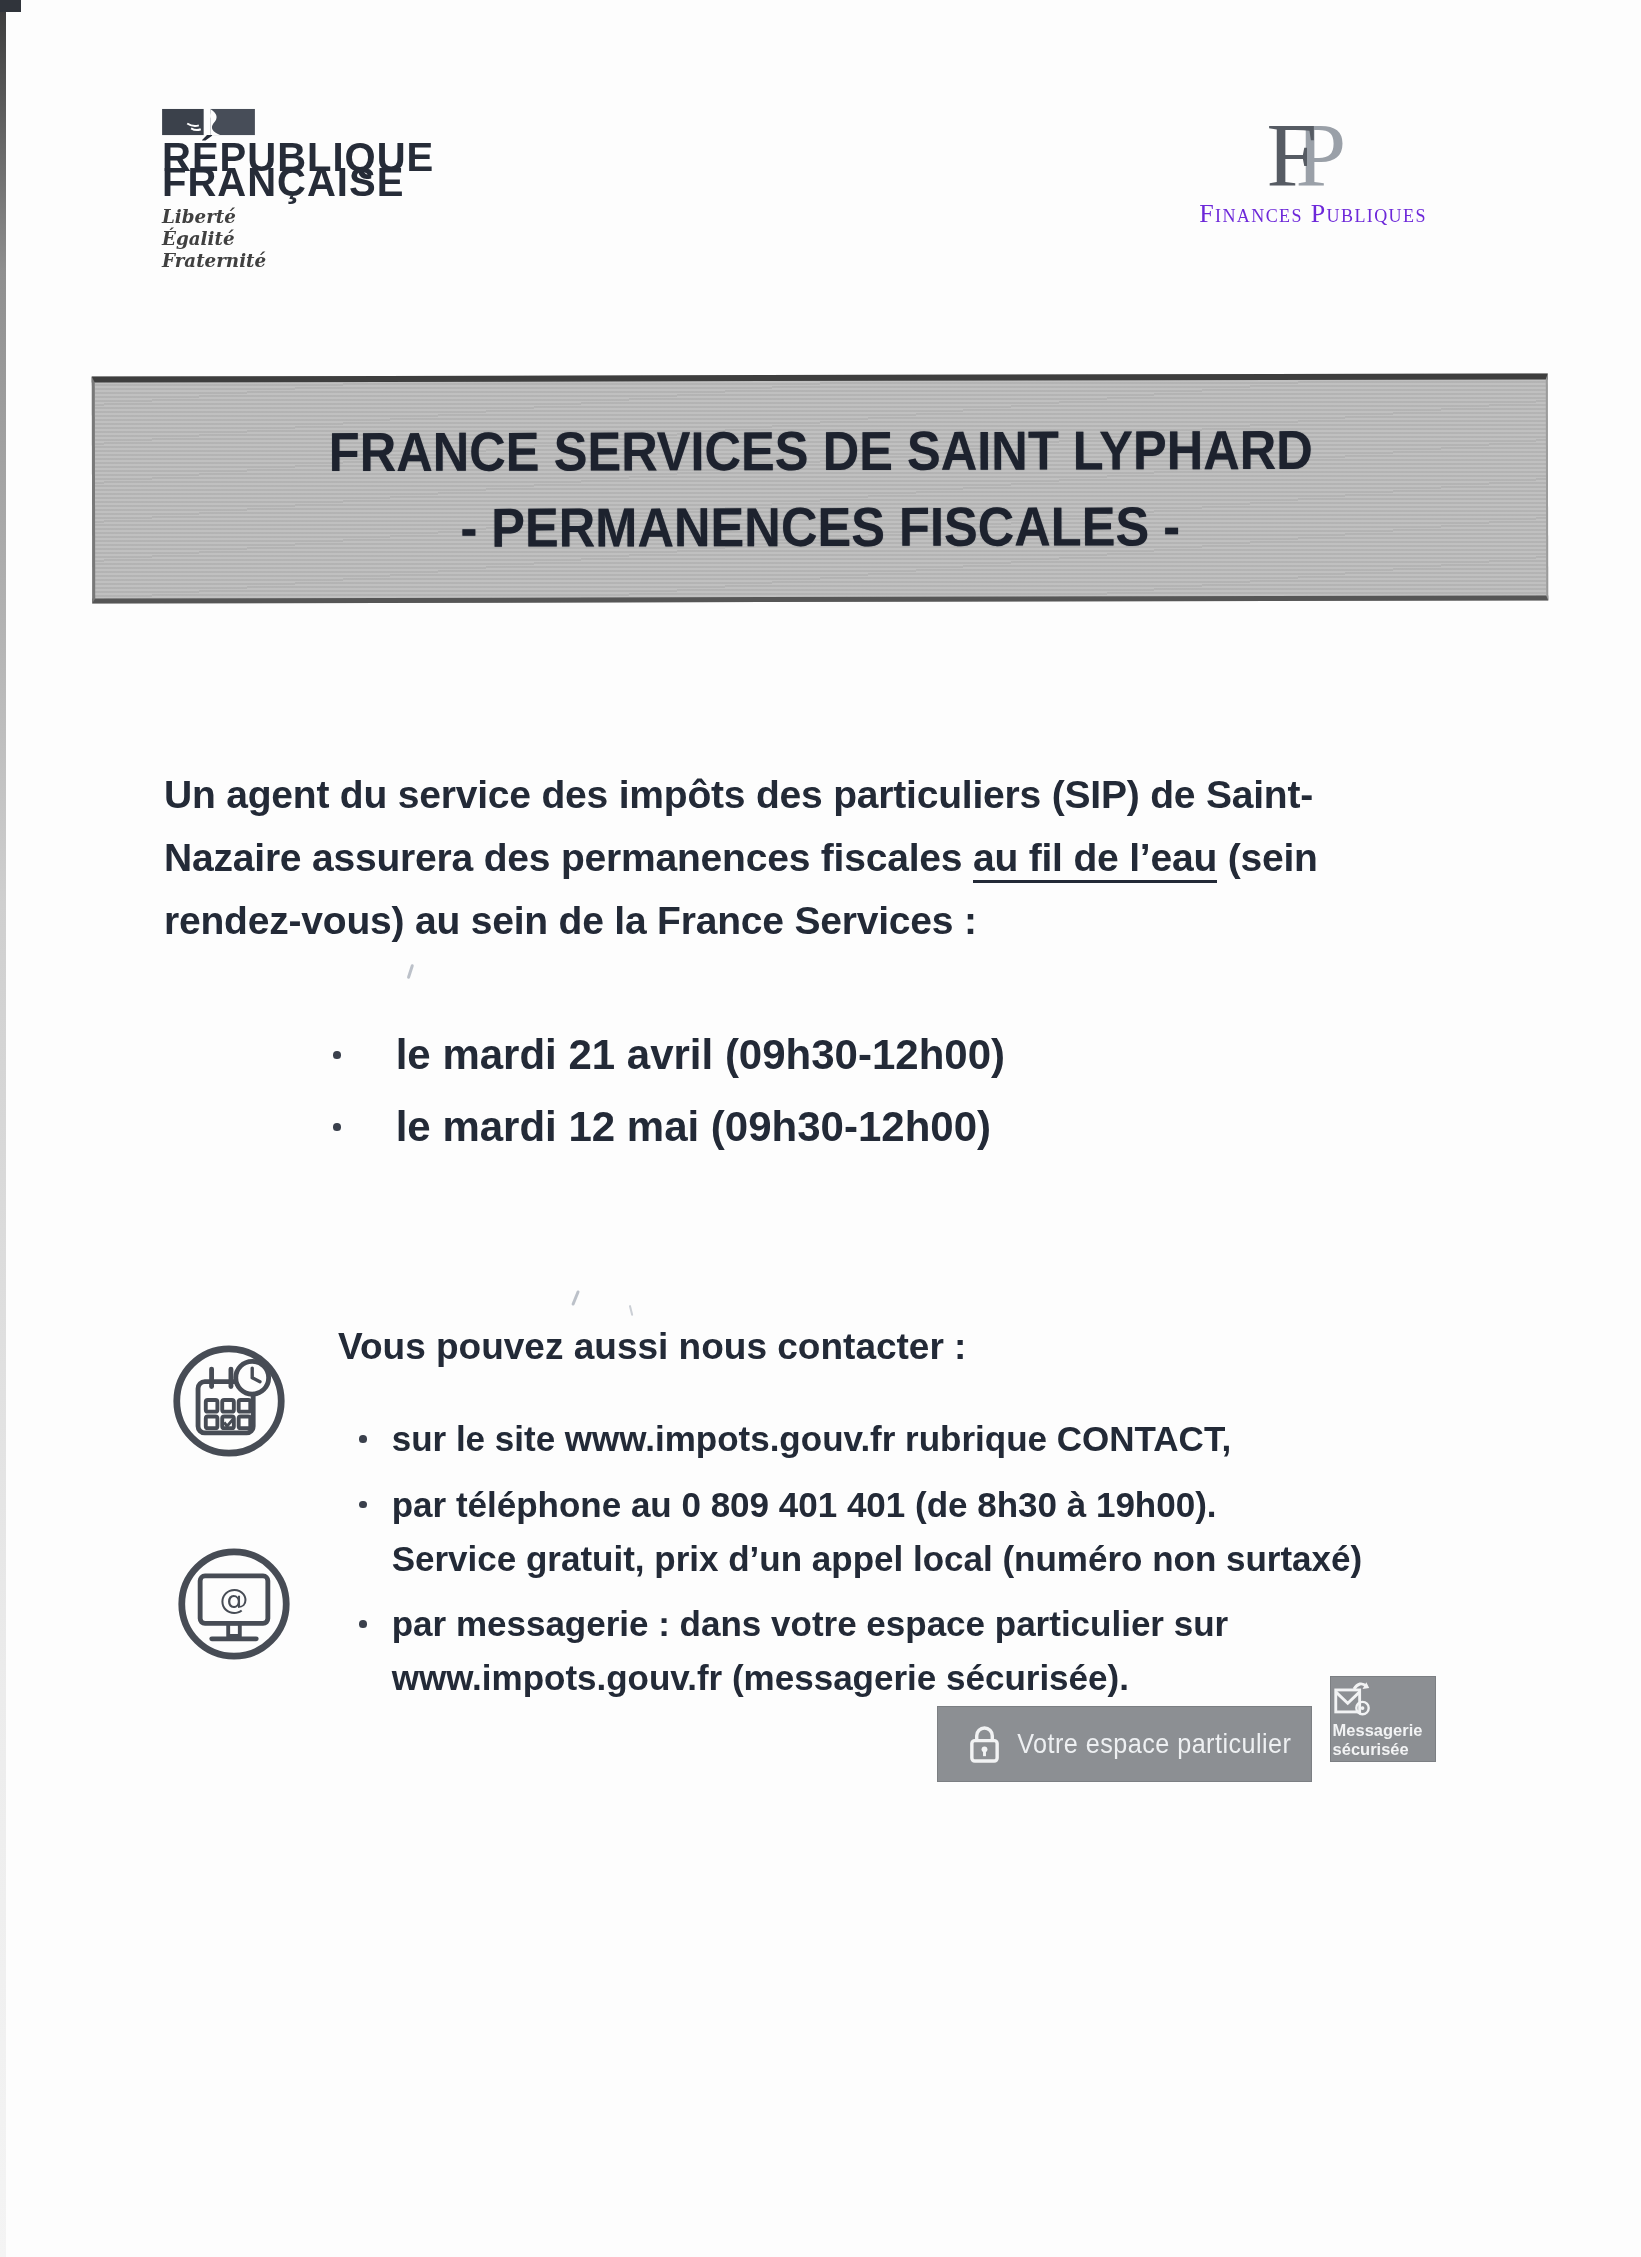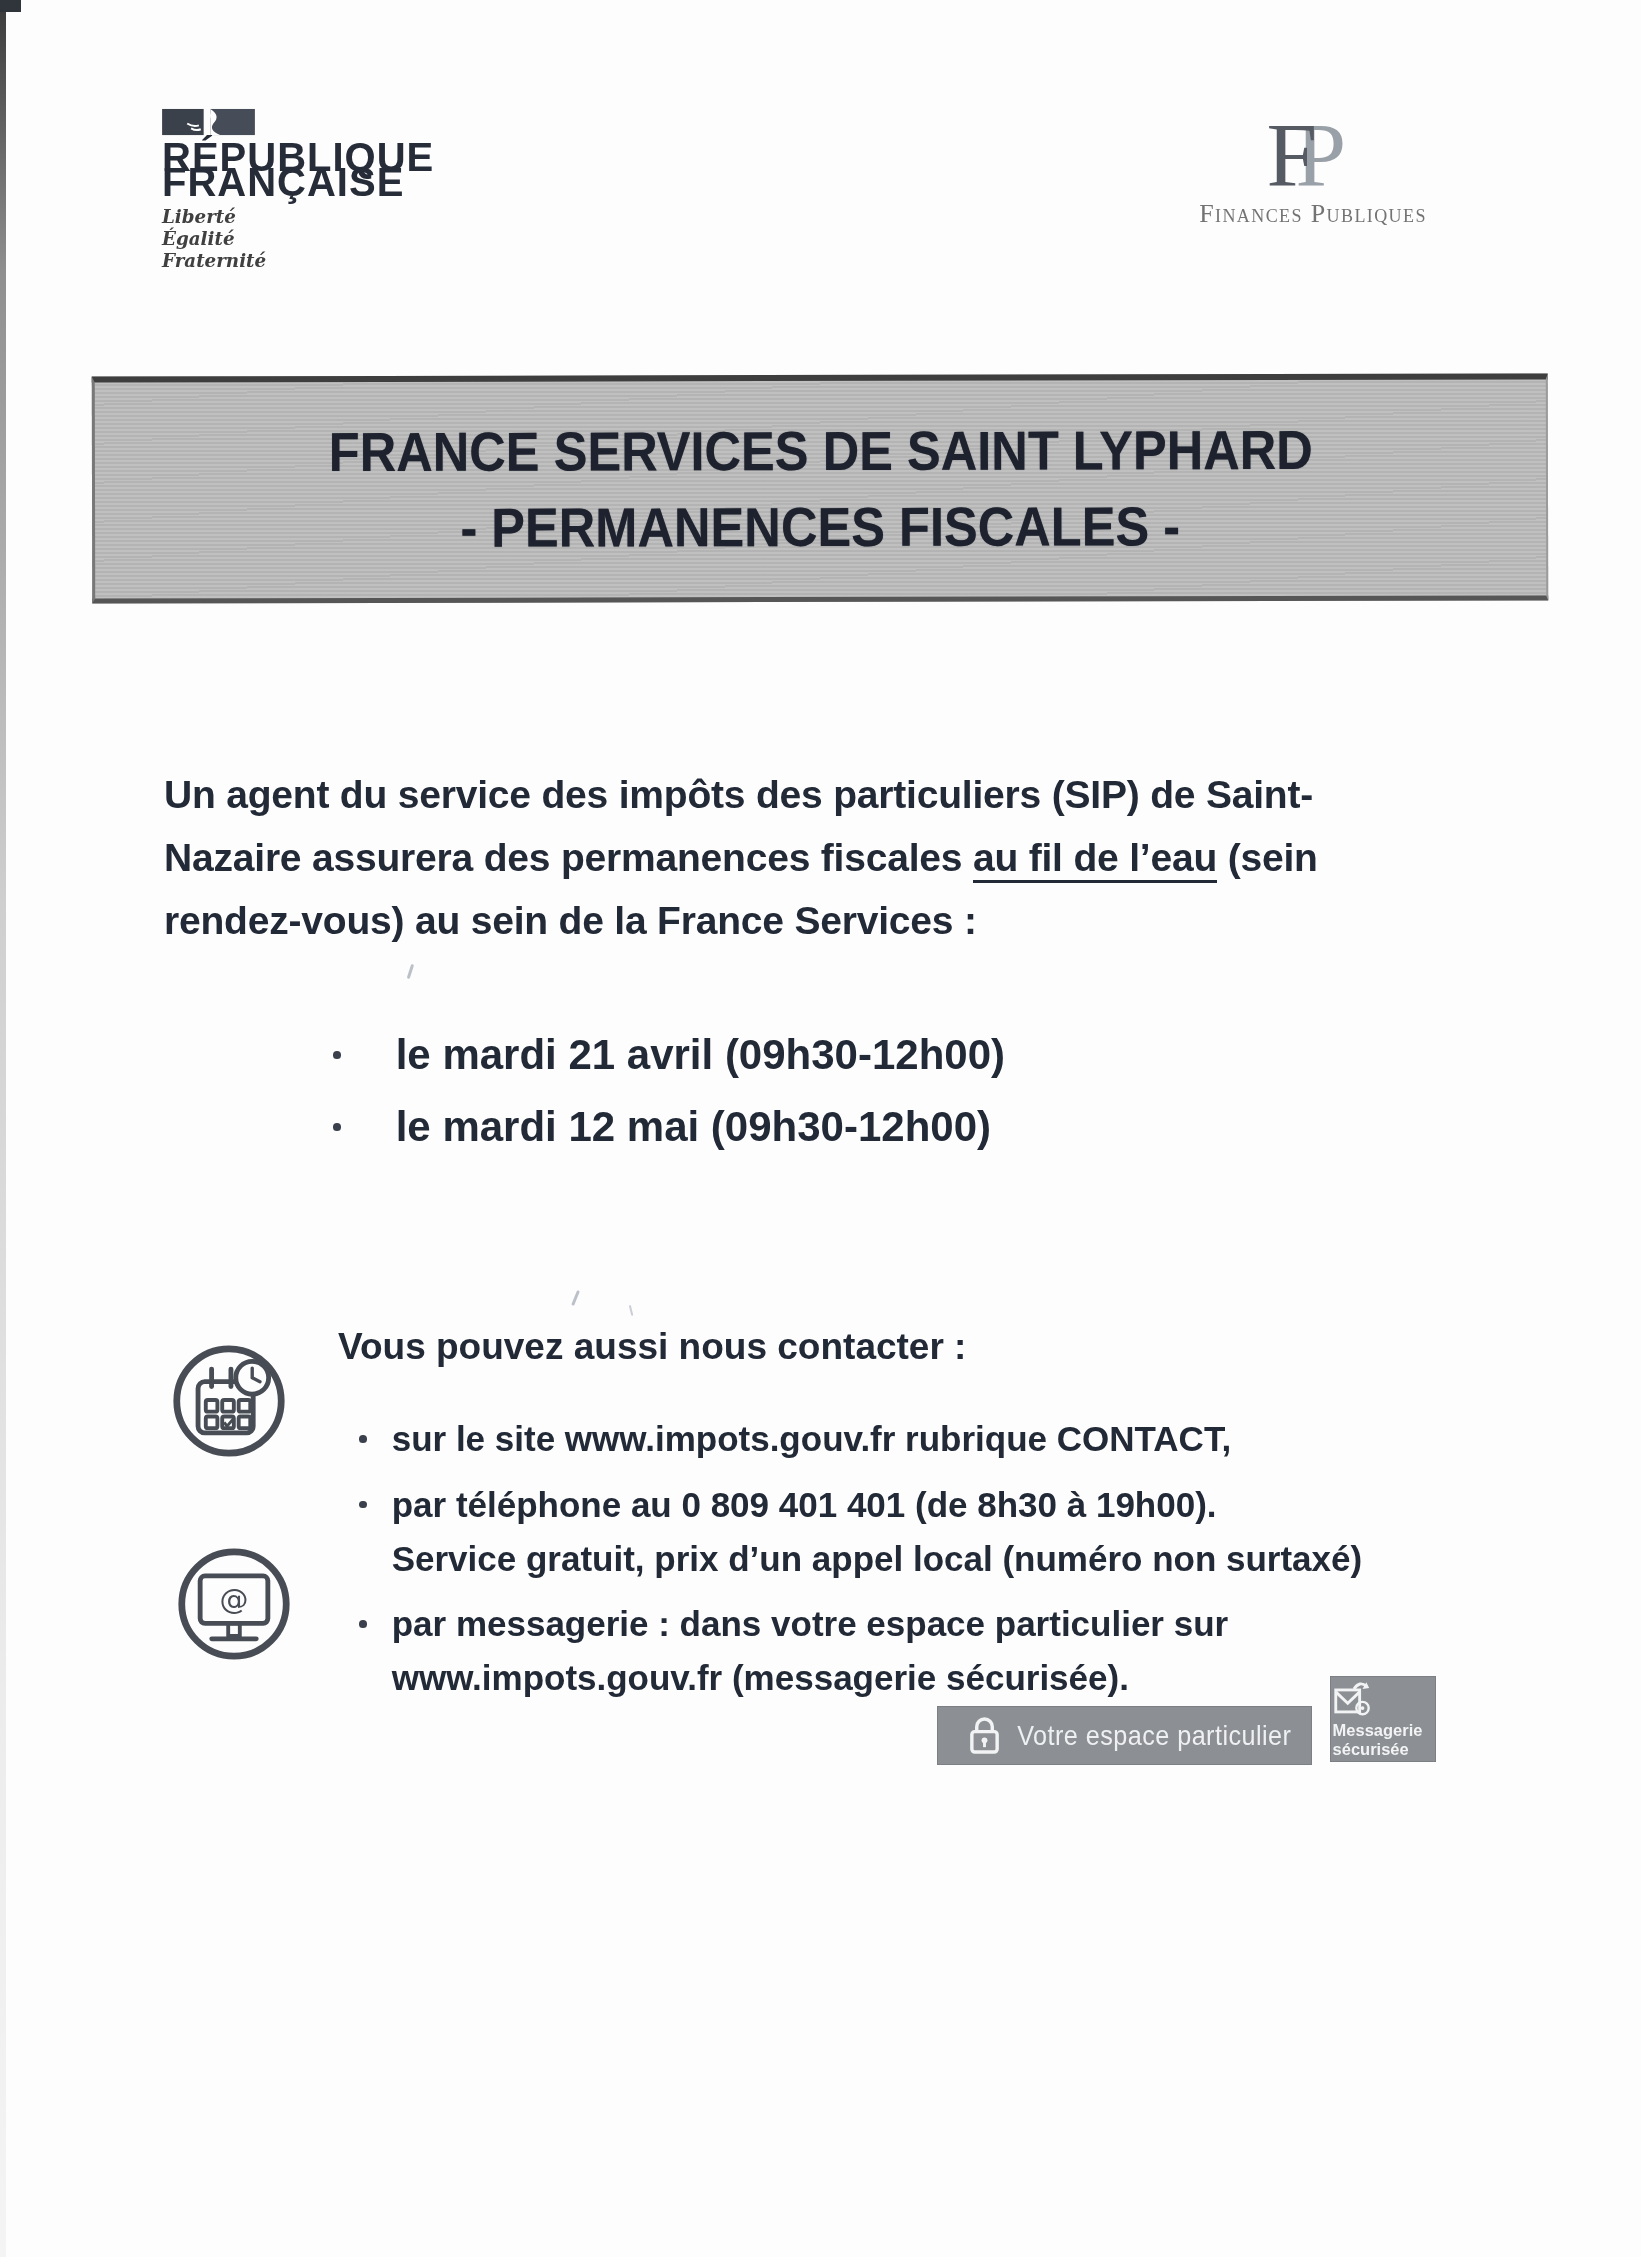--- a/index.html
+++ b/index.html
@@ -25,21 +25,21 @@
   .rf-motto{margin-top:11.6px;font-family:"DejaVu Serif",serif;font-style:italic;
     font-weight:600;font-size:18.3px;line-height:22px;color:#404040;}
 
   
   .fp-logo{position:absolute;left:1180px;top:114px;width:266px;text-align:center;}
   .fp-monogram{position:relative;width:93px;height:83px;margin:0 auto;
     font-family:"Liberation Serif",serif;font-size:91px;line-height:83px;}
   .fp-monogram .p{position:absolute;left:29px;top:0;color:#9aa0a8;}
   .fp-monogram .f{position:absolute;left:0;top:0;color:#565b63;}
   .fp-label{margin-top:1.9px;font-family:"Liberation Serif",serif;
-    font-variant:small-caps;font-size:26px;letter-spacing:1.4px;color:#737373;}
+    font-variant:small-caps;font-size:26px;letter-spacing:1.4px;color:#6d28d9;}
 
   
   .banner{position:absolute;left:92px;top:375px;width:1451px;height:216px;
     background:#bdbdbd;
     background-image:repeating-linear-gradient(0deg,rgba(255,255,255,.05) 0 1.9px,rgba(0,0,0,.05) 1.9px 3.9px);
     border-top:6.8px solid #3e3e3e;border-bottom:5.8px solid #565656;
     border-left:3.9px solid #787878;border-right:2.9px solid #9b9b9b;
     transform:rotate(-0.12deg);
     display:flex;flex-direction:column;justify-content:center;align-items:center;gap:11.6px;}
   .banner-line{font-size:55px;font-weight:800;color:#1d222e;white-space:nowrap;
@@ -61,21 +61,21 @@
   .contact-heading{position:absolute;left:338px;top:1326px;font-size:37px;font-weight:700;white-space:nowrap;}
   .icon-circle{position:absolute;}
   .cal-icon{left:170px;top:1342px;}
   .comp-icon{left:175px;top:1545px;}
   .contact-list{position:absolute;left:359px;top:1412px;list-style:none;margin:0;padding:0;}
   .contact-list li{display:flex;margin-bottom:11.6px;font-size:35px;font-weight:700;line-height:54px;}
   .contact-list .dot{margin-top:23px;margin-right:25px;}
   .contact-list .lines div{white-space:nowrap;}
 
   
-  .btn-espace{position:absolute;left:938px;top:1707px;width:373px;height:57px;
+  .btn-espace{position:absolute;left:938px;top:1707px;width:373px;height:74px;
     background:#8c8f93;box-shadow:0 0 0 1px #7c7f83;display:flex;align-items:center;cursor:default;}
   .btn-espace .lock-wrap{margin-left:29px;display:flex;}
   .btn-espace .label{flex:1;text-align:center;margin-right:35px;font-size:28px;
     font-weight:400;color:#eef0f2;letter-spacing:0.5px;transform:scaleX(0.9);white-space:nowrap;}
   .tile-msg{position:absolute;left:1331px;top:1677px;width:104px;height:84px;
     background:#8c8f93;box-shadow:0 0 0 1px #7c7f83;text-align:left;padding-top:2.9px;
     box-sizing:border-box;cursor:default;}
   .tile-msg .label{font-size:17px;font-weight:700;color:#f2f3f4;line-height:19.3px;
     transform:scaleX(0.97);margin-top:-1.9px;}
 </style>

